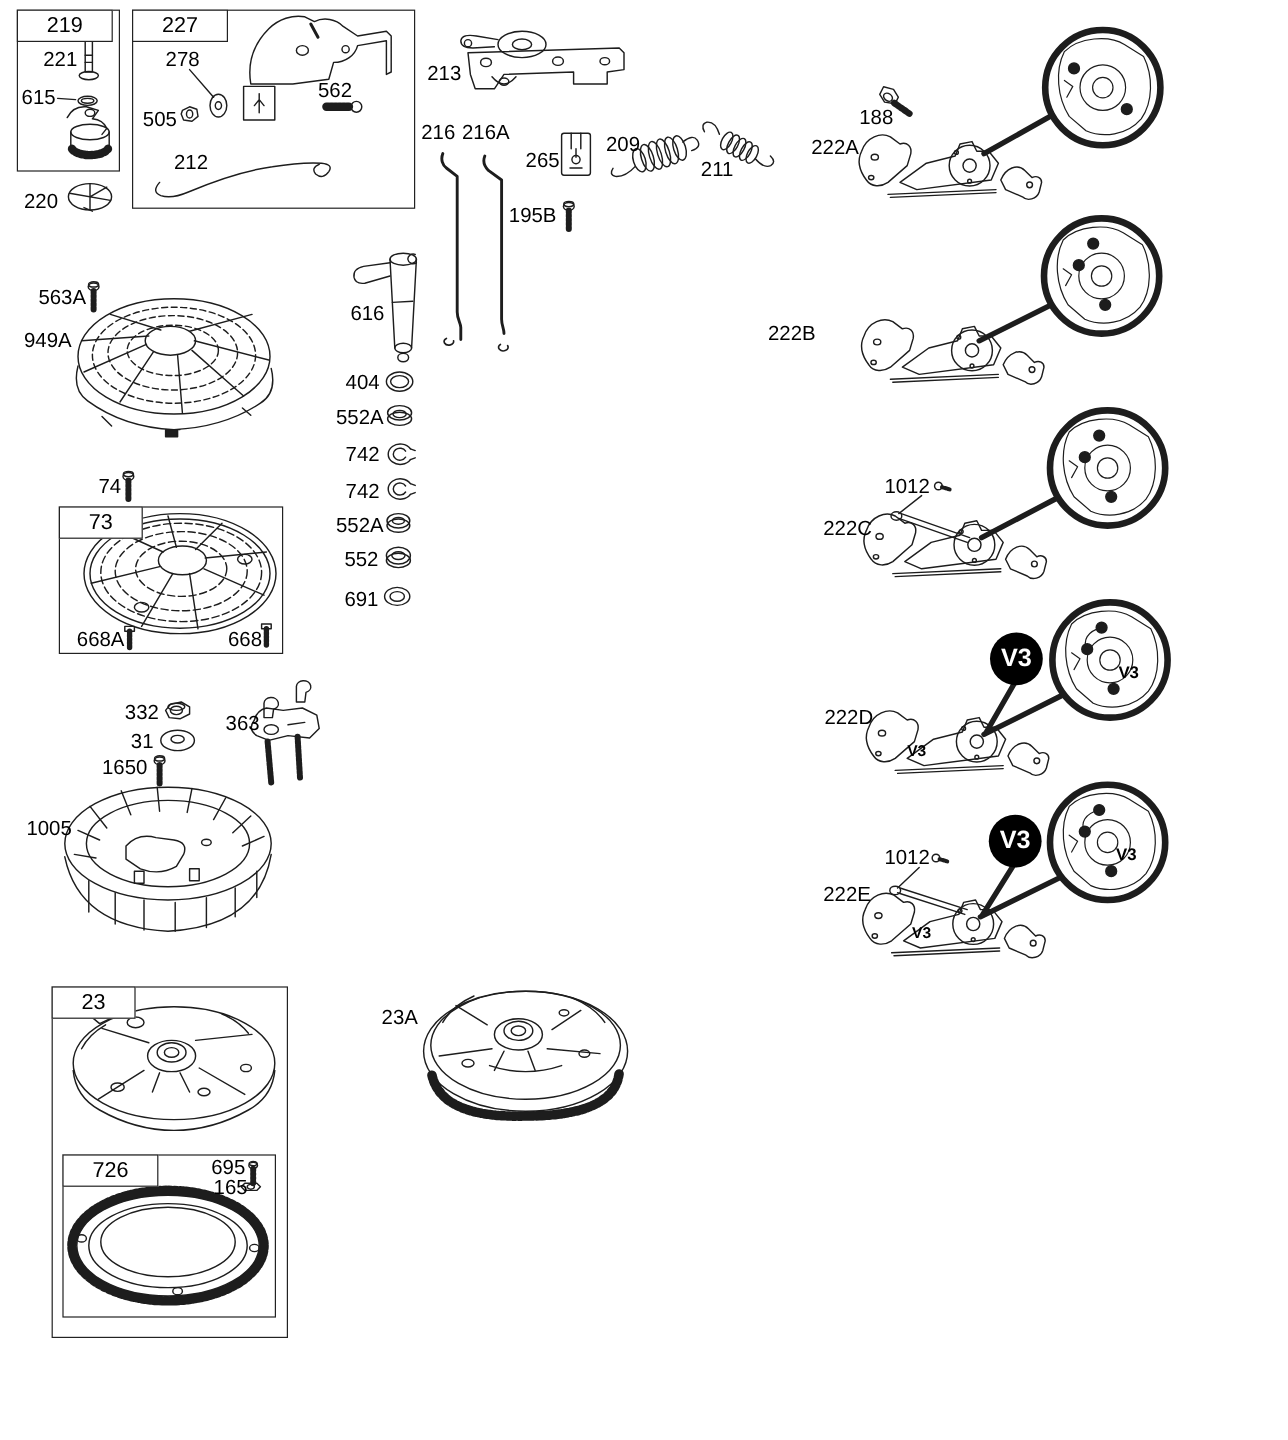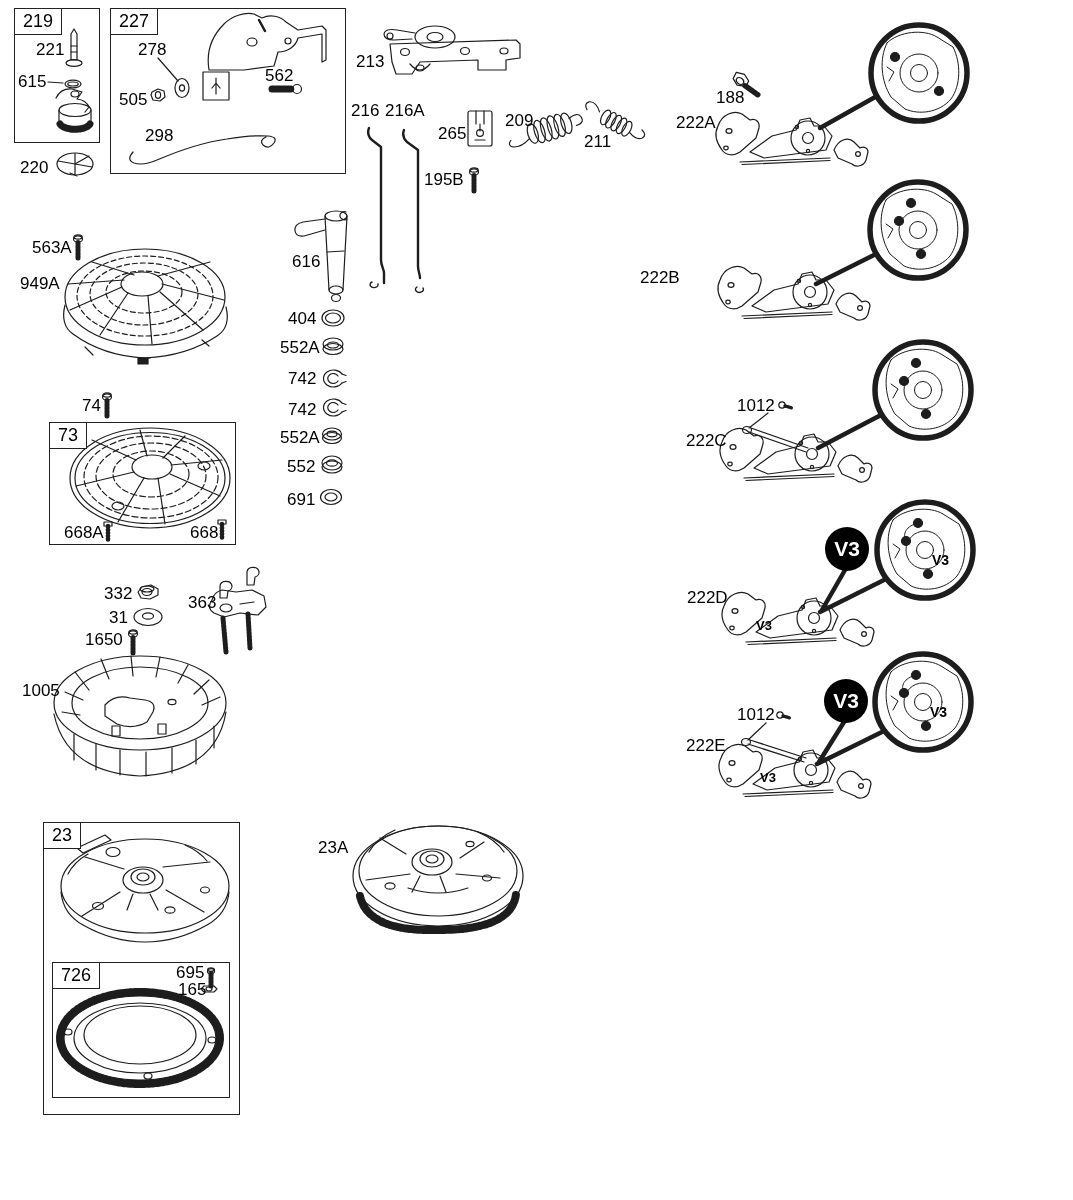--- a/index.html
+++ b/index.html
@@ -3,21 +3,21 @@
 <meta charset="utf-8">
 <style>
   * { margin:0; padding:0; box-sizing:border-box; }
   html,body { background:#ffffff; }
   body { font-family:"Liberation Sans", sans-serif; }
   .stage { position:relative; width:1073px; height:1200px; background:#fff; overflow:hidden; }
   svg.art { position:absolute; left:0; top:0; }
   svg.art * { vector-effect:non-scaling-stroke; }
   .lbl { position:absolute; font-size:17px; line-height:20px; color:#000; white-space:nowrap; }
   .gbox { position:absolute; border:1.5px solid #222; background:transparent; }
-  .boxlbl { position:absolute; border:1.5px solid #222; background:#fff; font-size:18px; line-height:20px; padding:2px 8px 3px; color:#000; }
+  .boxlbl { position:absolute; border:1.5px solid #222; background:#fff; font-size:18px; line-height:20px; padding:2px 24px 3px; color:#000; }
   .badge { position:absolute; width:44px; height:44px; background:#000; color:#fff; border-radius:50%;
            display:flex; align-items:center; justify-content:center; font-weight:bold; font-size:21px; }
   .v3s { position:absolute; font-weight:bold; font-size:14px; color:#000; }
 </style>
 </head>
 <body>
 
 <div class="stage">
 
 <svg class="art" width="1073" height="1200" viewBox="0 0 1073 1200" fill="none" stroke="#1d1d1d" stroke-width="1.2" stroke-linecap="round" stroke-linejoin="round">
@@ -366,21 +366,21 @@
   <div class="boxlbl" style="left:49px;top:422px">73</div>
   <div class="boxlbl" style="left:43px;top:822px">23</div>
   <div class="boxlbl" style="left:52px;top:962px">726</div>
 
   <div class="lbl" style="left:36px;top:40px">221</div>
   <div class="lbl" style="left:18px;top:72px">615</div>
   <div class="lbl" style="left:20px;top:158px">220</div>
   <div class="lbl" style="left:138px;top:40px">278</div>
   <div class="lbl" style="left:119px;top:90px">505</div>
   <div class="lbl" style="left:265px;top:66px">562</div>
-  <div class="lbl" style="left:145px;top:126px">298</div>
+  <div class="lbl" style="left:145px;top:126px">212</div>
   <div class="lbl" style="left:356px;top:52px">213</div>
   <div class="lbl" style="left:351px;top:101px">216</div>
   <div class="lbl" style="left:385px;top:101px">216A</div>
   <div class="lbl" style="left:438px;top:124px">265</div>
   <div class="lbl" style="left:505px;top:111px">209</div>
   <div class="lbl" style="left:584px;top:132px">211</div>
   <div class="lbl" style="left:424px;top:170px">195B</div>
   <div class="lbl" style="left:716px;top:88px">188</div>
   <div class="lbl" style="left:676px;top:113px">222A</div>
   <div class="lbl" style="left:640px;top:268px">222B</div>

